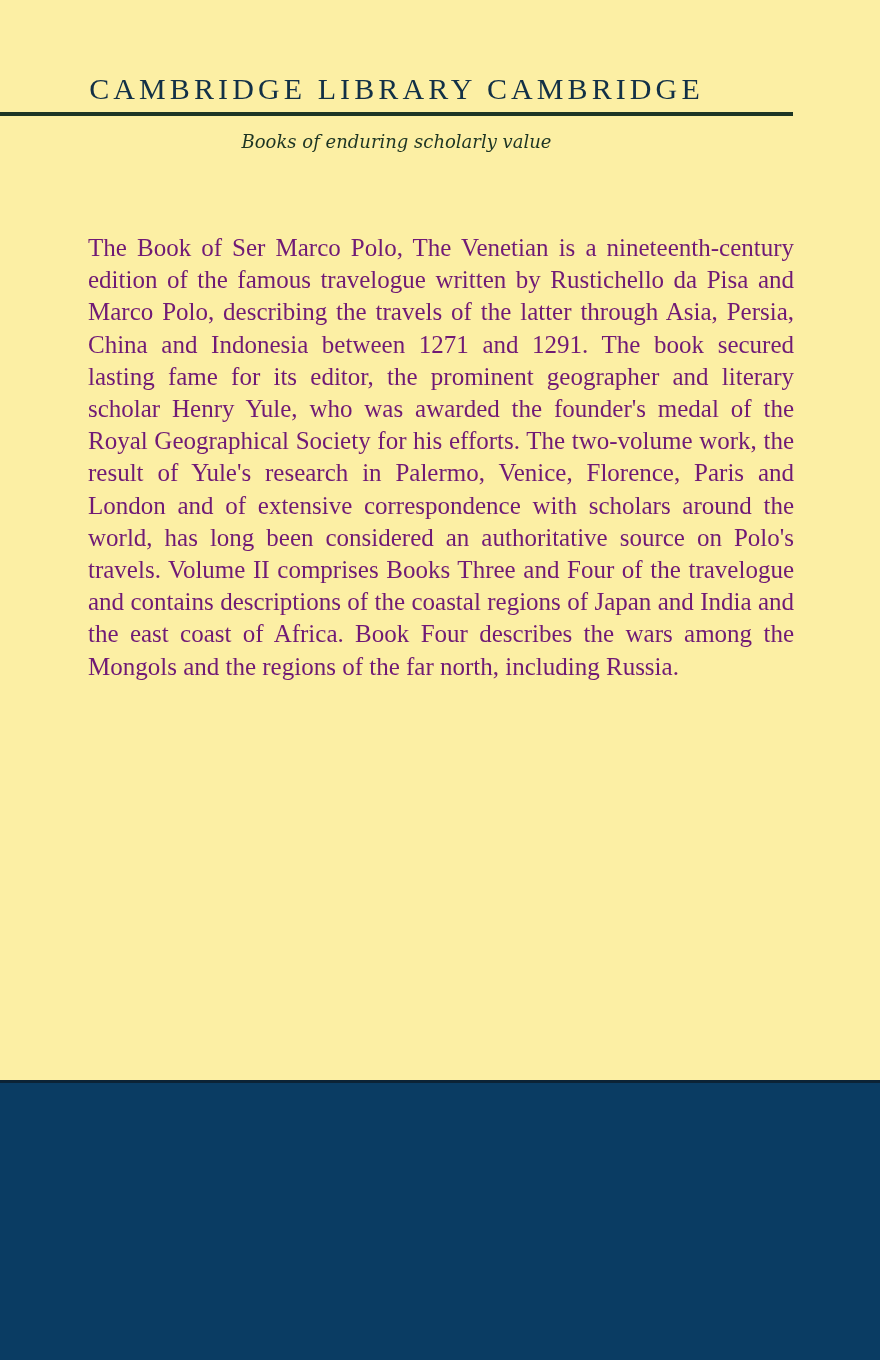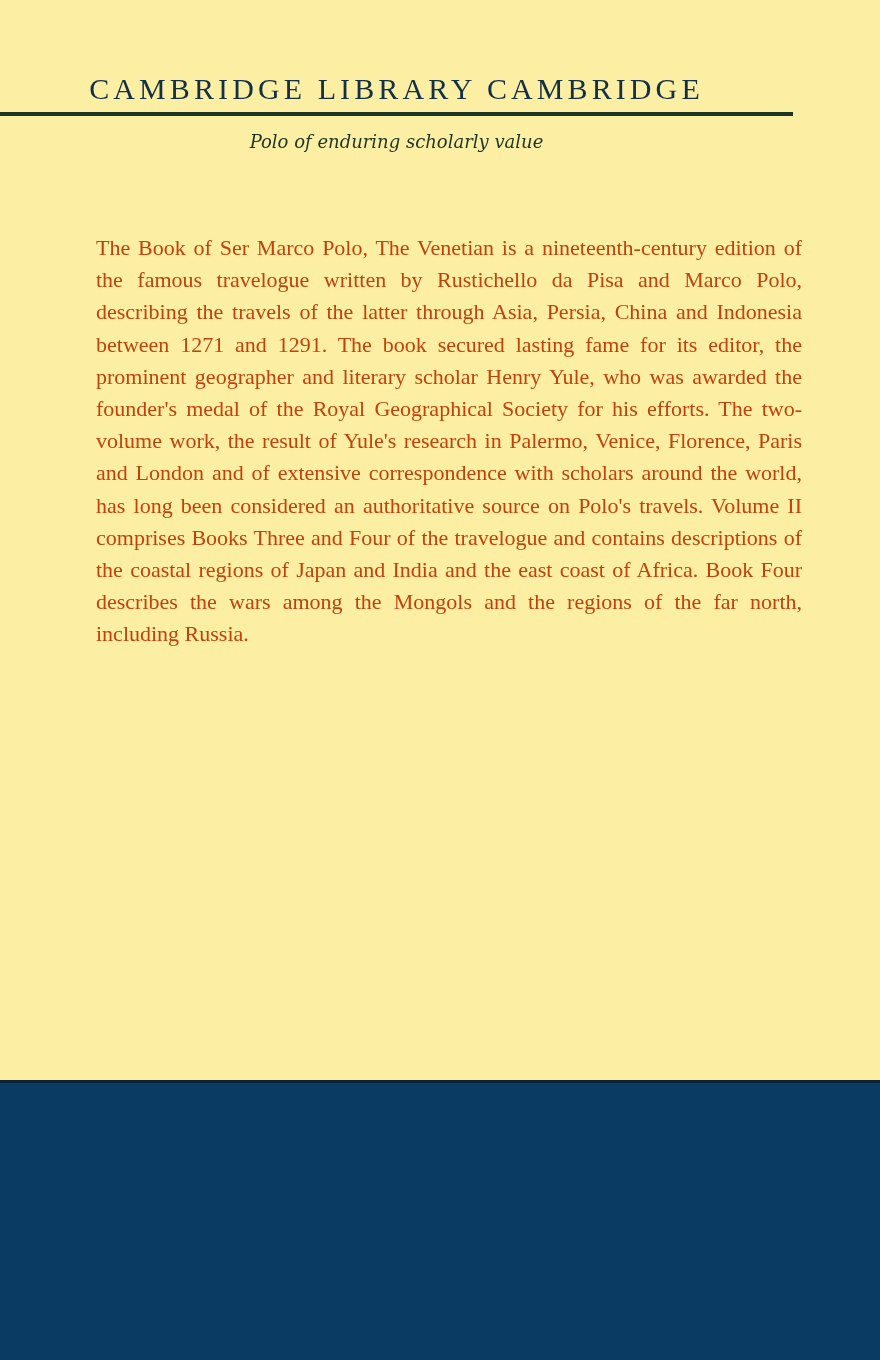--- a/index.html
+++ b/index.html
@@ -55,27 +55,27 @@
     font-family: "DejaVu Serif", serif;
     font-style: italic;
     font-size: 18px;
     color: #1d3524;
     white-space: nowrap;
   }
 
   
   .blurb {
     position: absolute;
-    left: 96px;
+    left: 88px;
     top: 232px;
     width: 706px;
     font-family: "Liberation Serif", serif;
-    font-size: 22px;
+    font-size: 25px;
     line-height: 32.2px;
-    color: #c2410c;
+    color: #701a75;
     text-align: justify;
     text-justify: inter-word;
   }
   .blurb p { margin: 0; }
 
   
   .footer {
     position: absolute;
     left: 0;
     top: 1080px;
@@ -87,21 +87,21 @@
 </style>
 </head>
 <body>
 
 <div class="cover">
 
   <div class="series-title">CAMBRIDGE LIBRARY CAMBRIDGE</div>
 
   <div class="header-rule"></div>
 
-  <div class="series-tagline">Polo of enduring scholarly value</div>
+  <div class="series-tagline">Books of enduring scholarly value</div>
 
   <div class="blurb">
     <p>The Book of Ser Marco Polo, The Venetian is a nineteenth-century edition of the famous travelogue written by Rustichello da Pisa and Marco Polo, describing the travels of the latter through Asia, Persia, China and Indonesia between 1271 and 1291. The book secured lasting fame for its editor, the prominent geographer and literary scholar Henry Yule, who was awarded the founder's medal of the Royal Geographical Society for his efforts. The two-volume work, the result of Yule's research in Palermo, Venice, Florence, Paris and London and of extensive correspondence with scholars around the world, has long been considered an authoritative source on Polo's travels. Volume II comprises Books Three and Four of the travelogue and contains descriptions of the coastal regions of Japan and India and the east coast of Africa. Book Four describes the wars among the Mongols and the regions of the far north, including Russia.</p>
   </div>
 
   <div class="footer">
 
     
 
     

